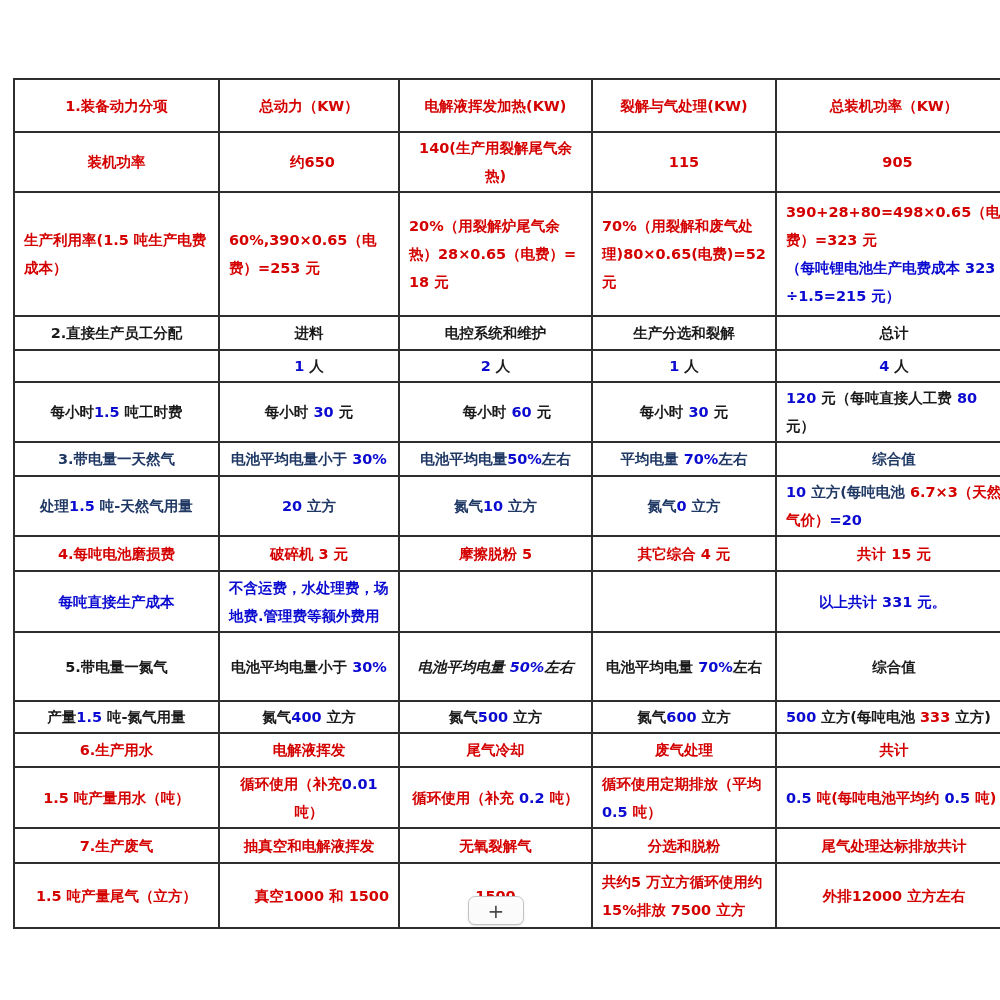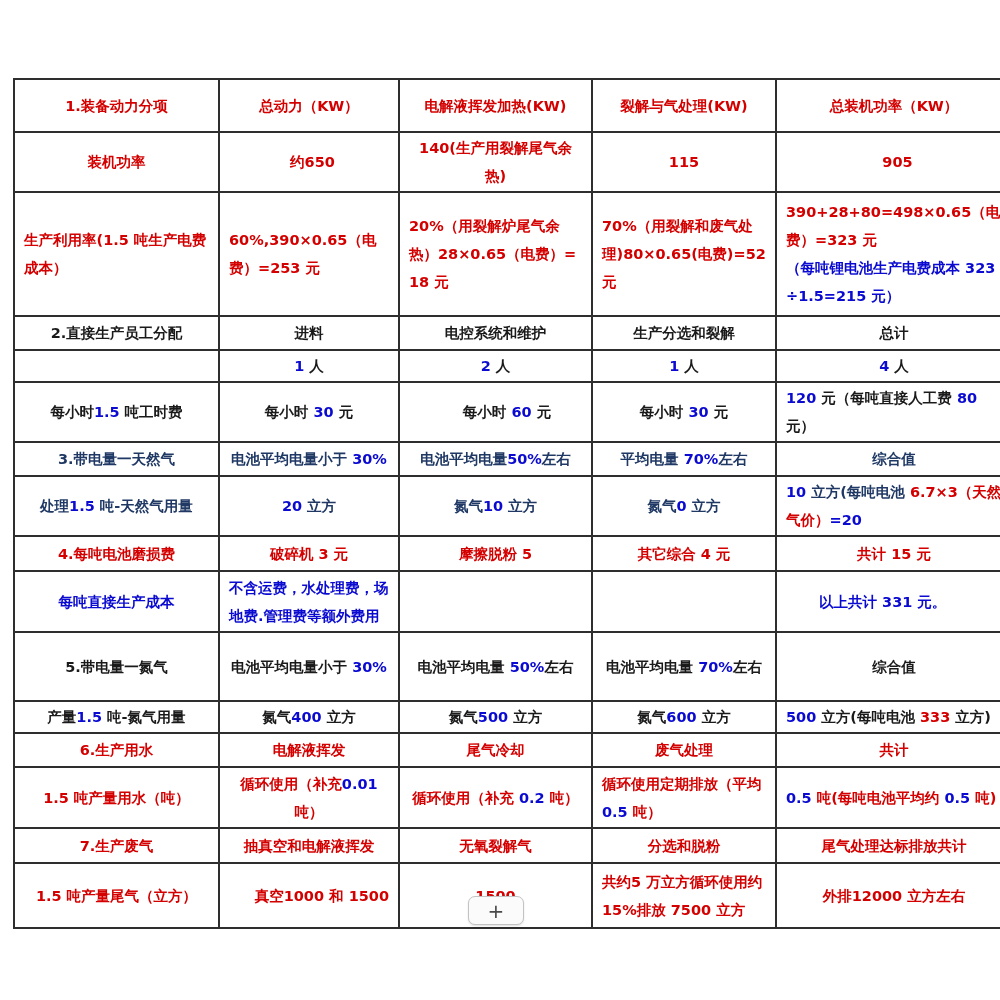--- a/index.html
+++ b/index.html
@@ -104,21 +104,21 @@
           <tr style="height: 61px;">
             <td class="c-blue" style="text-align: center;"><span>每吨直接生产成本</span></td>
             <td class="c-blue" style="text-align: left;"><span>不含运费，水处理费，场地费.管理费等额外费用</span></td>
             <td class="c-blue" style="text-align: center;"><span></span></td>
             <td class="c-blue" style="text-align: center;"><span></span></td>
             <td class="c-blue" style="text-align: left; padding-left: 42px;"><span>以上共计 331 元。</span></td>
           </tr>
           <tr style="height: 69px;">
             <td class="c-black" style="text-align: center;"><span>5.带电量一氮气</span></td>
             <td class="c-black" style="text-align: center;"><span>电池平均电量小于 </span><span class="c-blue">30%</span></td>
-            <td class="c-black" style="text-align: center;"><span>电池平均电量 </span><span class="c-blue">50%</span><span>左右</span></td>
+            <td class="c-black" style="text-align: center; font-style: italic;"><span>电池平均电量 </span><span class="c-blue">50%</span><span>左右</span></td>
             <td class="c-black" style="text-align: center;"><span>电池平均电量 </span><span class="c-blue">70%</span><span>左右</span></td>
             <td class="c-black" style="text-align: center;"><span>综合值</span></td>
           </tr>
           <tr style="height: 30px;">
             <td class="c-black" style="text-align: center;"><span>产量</span><span class="c-blue">1.5</span><span> 吨-氮气用量</span></td>
             <td class="c-black" style="text-align: center;"><span>氮气</span><span class="c-blue">400</span><span> 立方</span></td>
             <td class="c-black" style="text-align: center;"><span>氮气</span><span class="c-blue">500</span><span> 立方</span></td>
             <td class="c-black" style="text-align: center;"><span>氮气</span><span class="c-blue">600</span><span> 立方</span></td>
             <td class="c-black" style="text-align: left;"><span class="c-blue">500</span><span> 立方(每吨电池 </span><span class="c-red">333</span><span> 立方)</span></td>
           </tr>

